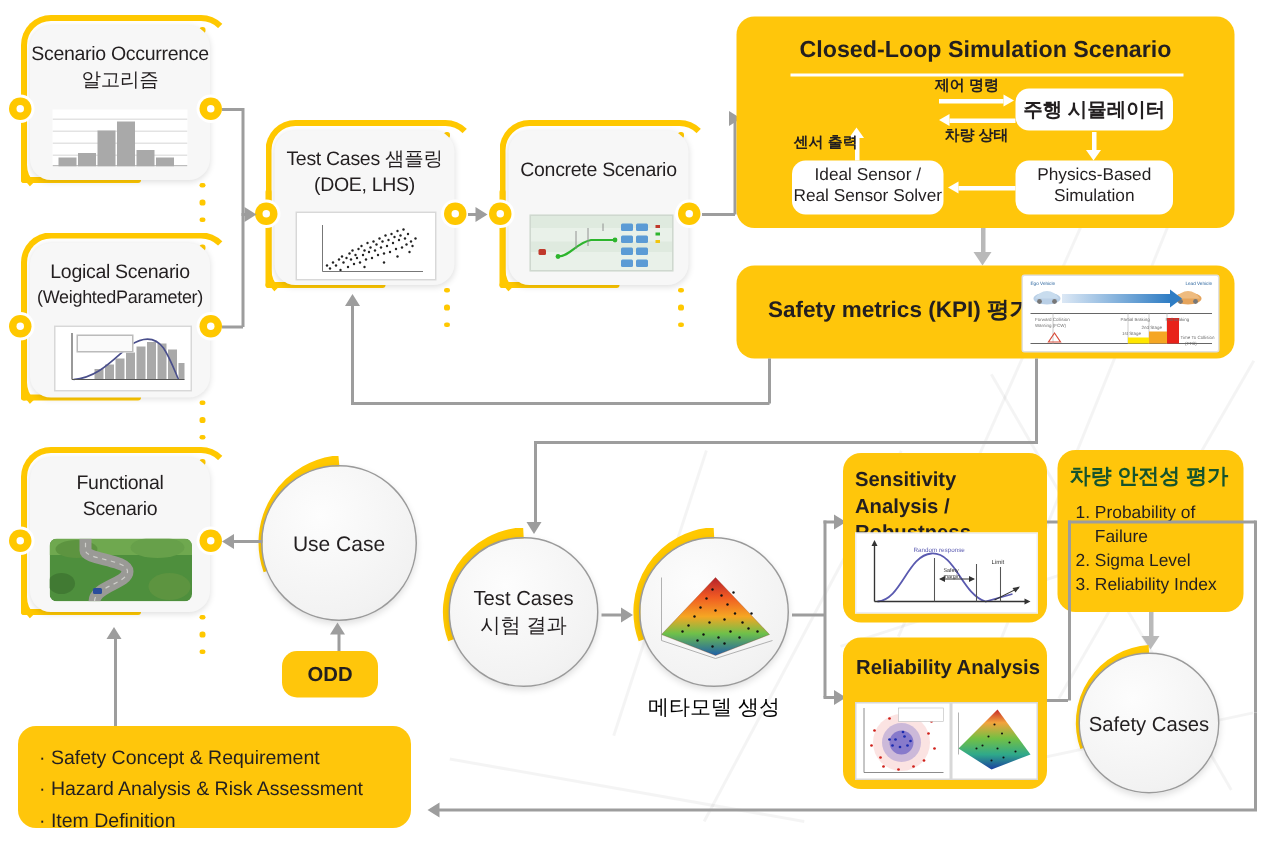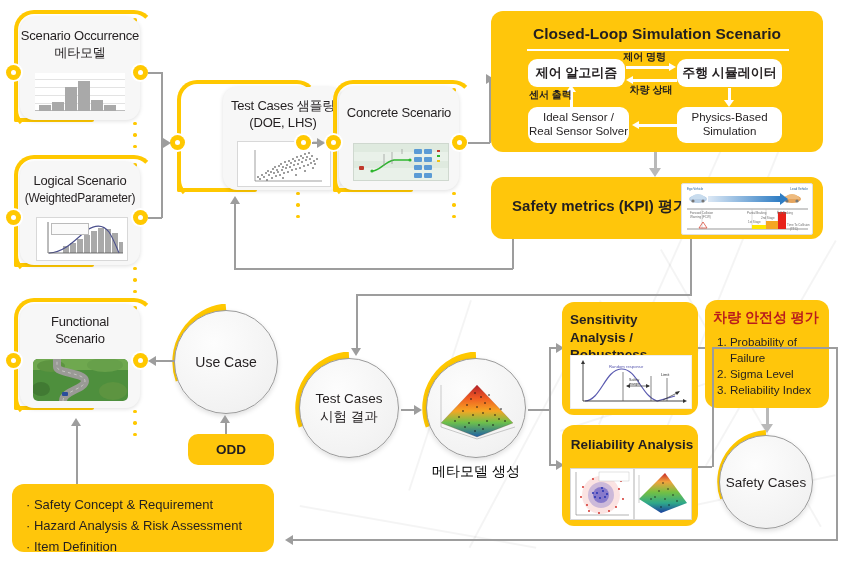--- a/index.html
+++ b/index.html
@@ -128,21 +128,21 @@
       <i></i>
       <i></i>
       <i></i>
       <i></i>
       <i></i>
       <i></i>
   </div>
   <div class="card" style="left:20px;top:17px;width:120px;height:103px;padding-top:11px;">
     <div class="ttl">
       <span>Scenario Occurrence</span><br>
-      <span>메타모델</span>
+      <span>알고리즘</span>
     </div>
     <div class="thumb" style="left:15px;top:56px;width:90px;height:38px;border:none;background:#fff;">
       <div class="gline" style="top:6px;"></div>
       <div class="gline" style="top:14px;"></div>
       <div class="gline" style="top:22px;"></div>
       <div class="gline" style="top:30px;"></div>
       <div class="gline" style="top:37px;background:#bdbdbd;"></div>
       <div class="hist" style="left:4px;width:12px;height:6px;"></div>
       <div class="hist" style="left:17px;width:12px;height:9px;"></div>
       <div class="hist" style="left:30px;width:12px;height:24px;"></div>
@@ -214,21 +214,21 @@
       <i></i>
       <i></i>
       <i></i>
       <i></i>
       <i></i>
       <i></i>
       <i></i>
       <i></i>
       <i></i>
   </div>
-  <div class="card" style="left:183px;top:87px;width:120px;height:103px;padding-top:11px;margin-left:40px;">
+  <div class="card" style="left:183px;top:87px;width:120px;height:103px;padding-top:11px;">
     <div class="ttl">
       <span>Test Cases 샘플링</span><br>
       <span>(DOE, LHS)</span>
     </div>
     <div class="thumb" style="left:14px;top:54px;width:92px;height:44px;">
       <svg width="92" height="44" style="position:absolute;left:0;top:0;">
         <g fill="#222">
           <circle cx="20" cy="35" r="0.8"></circle>
             <circle cx="24" cy="33" r="0.8"></circle>
             <circle cx="28" cy="31" r="0.8"></circle>
@@ -358,23 +358,20 @@
 
   <div class="ln lnh" style="left:468px;top:142px;width:22px;"></div>
   <div class="ln lnv" style="left:489px;top:78px;height:65px;"></div>
   <div class="ln lnh" style="left:489px;top:78px;width:4px;"></div>
   <div class="arrow ar-r" style="left:486px;top:74px;"></div>
 
   <div class="ybox" style="left:491px;top:11px;width:332px;height:141px;">
     <div class="lbl" style="left:0;top:14px;width:332px;text-align:center;font-size:15.5px;font-weight:bold;color:#231f20;">Closed-Loop Simulation Scenario</div>
     <div class="hr-w" style="left:36px;top:38px;width:262px;"></div>
 
-    <div class="pill" style="left:37px;top:48px;width:97px;height:28px;font-size:13px;font-weight:bold;">
-      <span>제어 알고리즘</span>
-    </div>
     <div class="pill" style="left:186px;top:48px;width:105px;height:28px;font-size:13px;font-weight:bold;">
       <span>주행 시뮬레이터</span>
     </div>
     <div class="pill" style="left:37px;top:96px;width:101px;height:36px;font-size:11.5px;flex-direction:column;">
       <span>Ideal Sensor /</span>
       <span>Real Sensor Solver</span>
     </div>
     <div class="pill" style="left:186px;top:96px;width:105px;height:36px;font-size:11.5px;flex-direction:column;">
       <span>Physics-Based</span>
       <span>Simulation</span>
@@ -502,21 +499,21 @@
       <path d="M58,4 A54,54 0 0,0 12,76" stroke="#FFC800" stroke-width="9" fill="none" stroke-linecap="butt"></path>
     </svg>
   </div>
   <div class="circ" style="left:174px;top:310px;width:104px;height:104px;font-size:14px;">
     <span>Use Case</span>
   </div>
 
   <div class="ln lnh" style="left:152px;top:360px;width:23px;"></div>
   <div class="arrow ar-l" style="left:148px;top:356px;"></div>
 
-  <div class="ybox soft" style="left:188px;top:434px;width:86px;height:31px;display:flex;align-items:center;justify-content:center;">
+  <div class="ybox soft" style="left:188px;top:434px;width:64px;height:31px;display:flex;align-items:center;justify-content:center;">
     <span style="font-size:13.5px;font-weight:bold;">ODD</span>
   </div>
   <div class="ln lnv" style="left:225px;top:420px;height:14px;"></div>
   <div class="arrow ar-u" style="left:220px;top:415px;"></div>
 
   <div class="arcwrap" style="left:293px;top:352px;width:112px;height:112px;">
     <svg width="112" height="112">
       <path d="M56,4 A52,52 0 0,0 10,74" stroke="#FFC800" stroke-width="9" fill="none"></path>
     </svg>
   </div>
@@ -680,21 +677,21 @@
         </g>
         <line x1="4" y1="6" x2="4" y2="34" stroke="#999" stroke-width="0.5"></line>
       </svg>
     </div>
   </div>
 
   <div class="ln lnh" style="left:698px;top:347px;width:14px;"></div>
   <div class="ln lnh" style="left:698px;top:466px;width:14px;"></div>
 
   <div class="ybox" style="left:705px;top:300px;width:124px;height:108px;">
-    <div class="lbl" style="left:8px;top:9px;width:108px;font-size:14px;font-weight:bold;color:#b91c1c;">차량 안전성 평가</div>
+    <div class="lbl" style="left:8px;top:9px;width:108px;font-size:14px;font-weight:bold;color:#14532d;">차량 안전성 평가</div>
     <div class="numlist" style="left:12px;top:34px;width:110px;">
       <div>1. Probability of</div>
       <div style="white-space:pre;">    Failure</div>
       <div>2. Sigma Level</div>
       <div>3. Reliability Index</div>
     </div>
   </div>
 
   <div class="ln lnv" style="left:766px;top:408px;height:18px;width:3px;background:#b9b9b9;"></div>
   <div class="arrow ar-wd" style="left:761px;top:424px;"></div>

